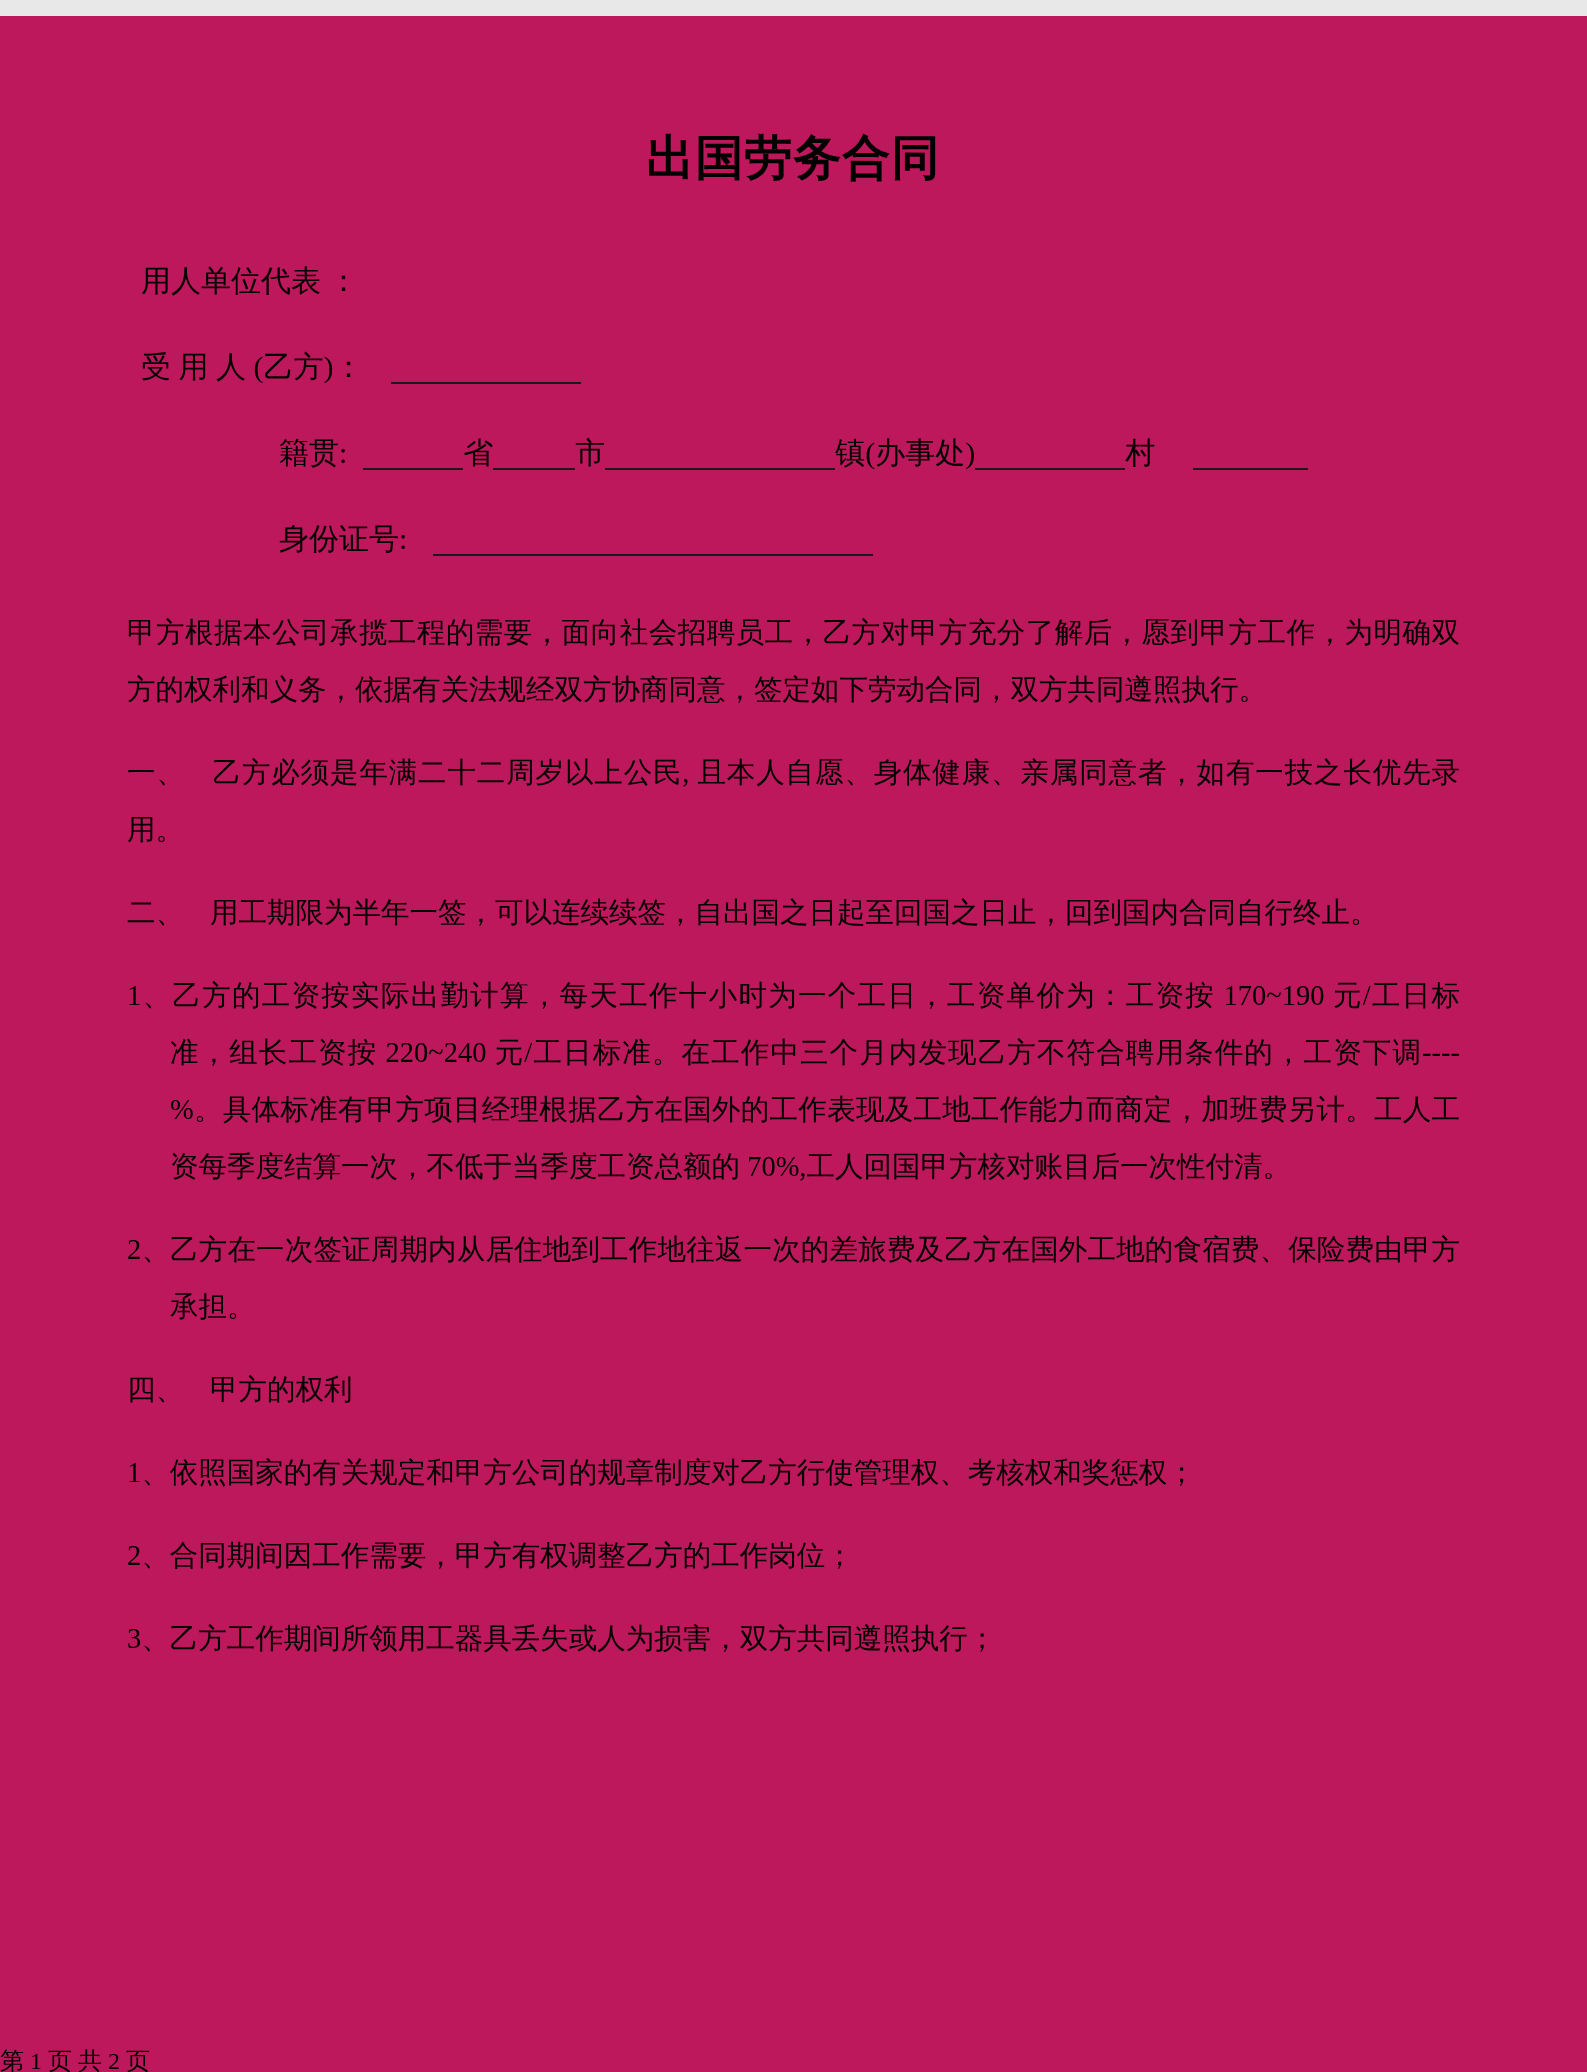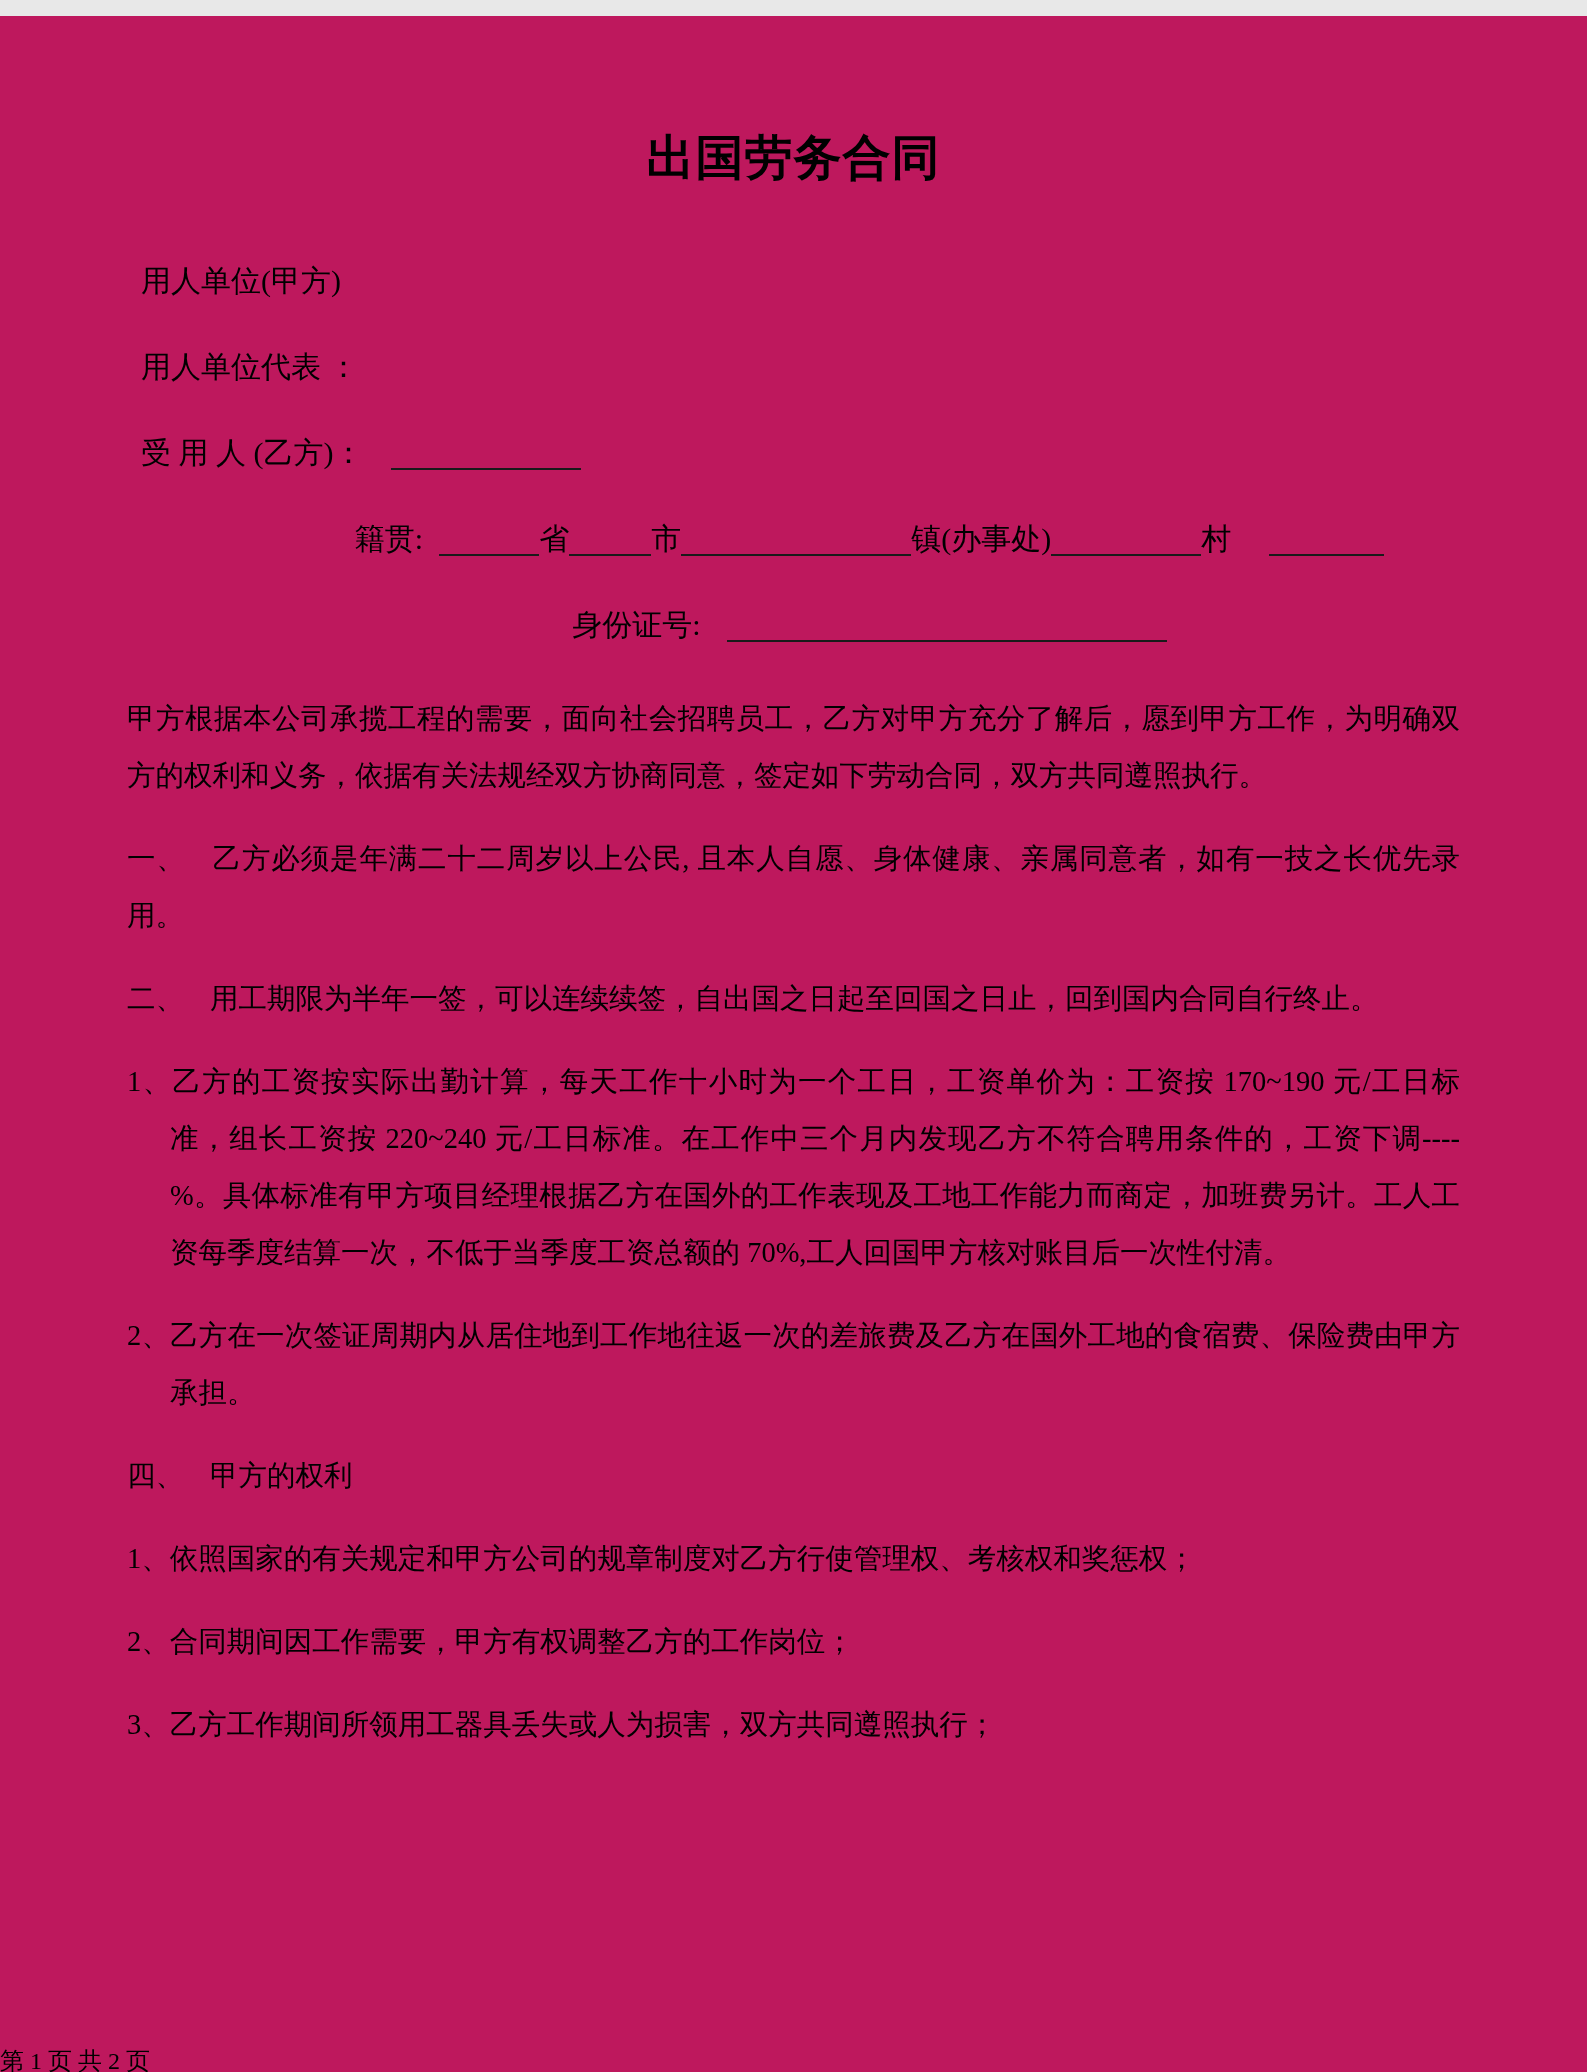--- a/index.html
+++ b/index.html
@@ -22,21 +22,21 @@
   .doc-title {
     margin-top: 112px;
     text-align: center;
     font-size: 48px;
     font-weight: bold;
     line-height: 60px;
     letter-spacing: 1px;
   }
   .party-block { margin-top: 50px; font-size: 30px; }
   .party-line { line-height: 86px; padding-left: 14px; white-space: nowrap; }
-  .party-line.indent { padding-left: 152px; text-align: center; }
+  .party-line.indent { padding-left: 152px; }
   .blank {
     display: inline-block;
     border-bottom: 2px solid #1a1a1a;
     height: 34px;
     vertical-align: -7px;
   }
   .gap { display: inline-block; height: 1px; }
   .w16 { width: 16px; } .w26 { width: 26px; } .w28 { width: 28px; }
   .w38 { width: 38px; } .w82 { width: 82px; } .w100 { width: 100px; }
   .w115 { width: 115px; } .w150 { width: 150px; } .w190 { width: 190px; }
@@ -63,23 +63,20 @@
 </head>
 <body>
 
 <div class="page">
   <div class="content">
 
     <div class="doc-title">出国劳务合同</div>
 
     <div class="party-block">
 
-      <div class="party-line">
-        <span>用人单位(甲方)</span>
-      </div>
 
       <div class="party-line">
         <span>用人单位代表 ：</span>
       </div>
 
       <div class="party-line">
         <span>受 用 人 (乙方)：</span><span class="gap w28"></span><span class="blank w190"></span>
       </div>
 
       <div class="party-line indent">

